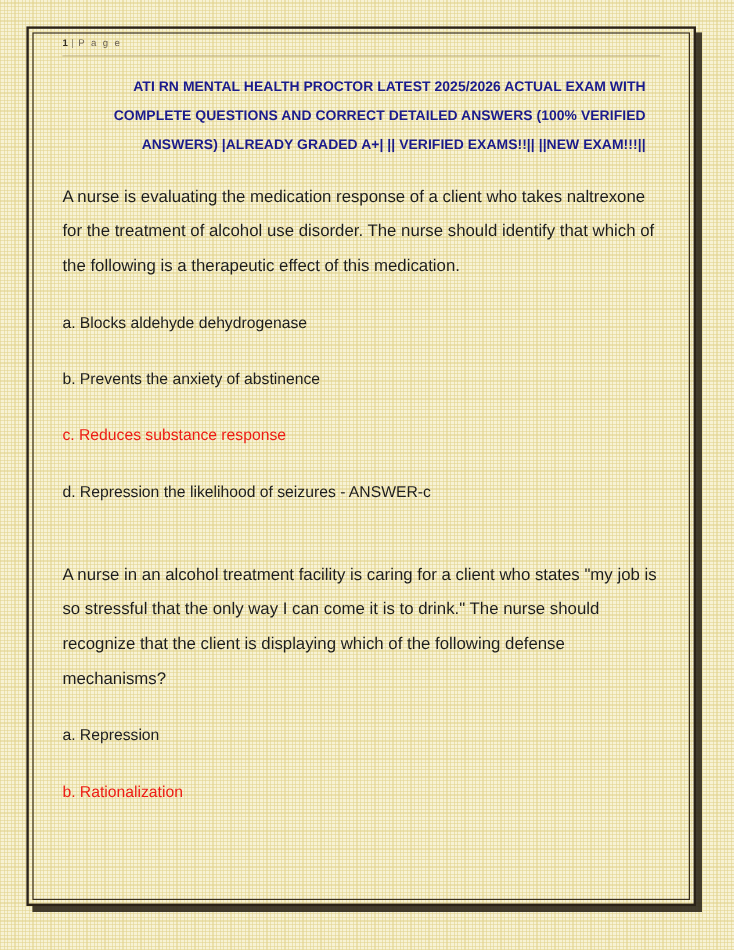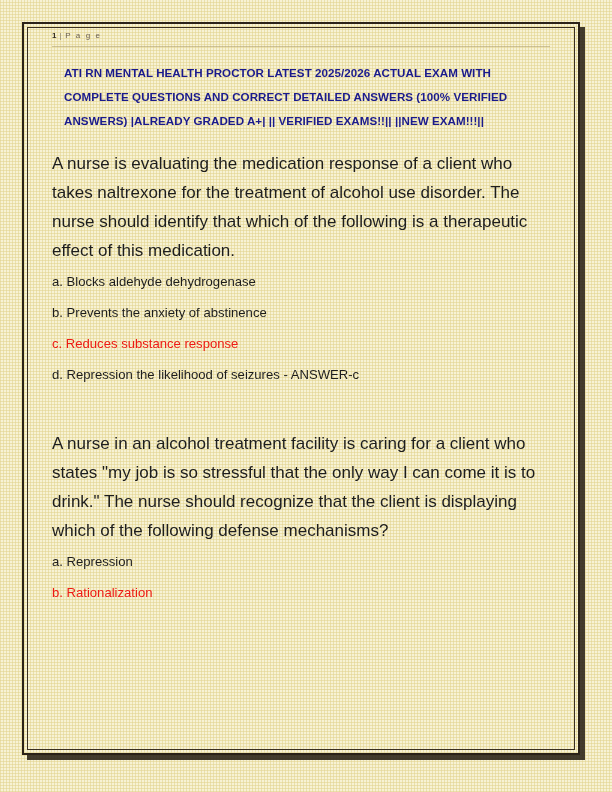--- a/index.html
+++ b/index.html
@@ -58,43 +58,43 @@
     color: #332c1e;
     letter-spacing: 0;
   }
   .hdr-sep {
     color: #8a8068;
     margin: 0 2px 0 3px;
   }
 
   
   #doc-title {
-    text-align: left;
+    text-align: right;
     color: #1a1a8c;
     font-weight: bold;
     font-size: 11.6px;
     line-height: 24px;
     letter-spacing: 0.05px;
     padding: 0 12px;
     margin-bottom: 16px;
   }
 
   
   .q-block { margin-bottom: 0; }
   .para {
-    font-size: 17px;
+    font-size: 14px;
     line-height: 29px;
     color: #1d1d1d;
     text-align: left;
   }
   .opt {
     font-size: 13.1px;
     line-height: 29px;
     color: #1d1d1d;
-    margin-top: 2px;
+    margin-top: 18px;
   }
   .opt.highlight { color: #ee1b15; }
   .block-gap { height: 40px; }
 </style>
 </head>
 <body>
 
 <div id="page-frame">
   <div id="page-frame-inner">
 

